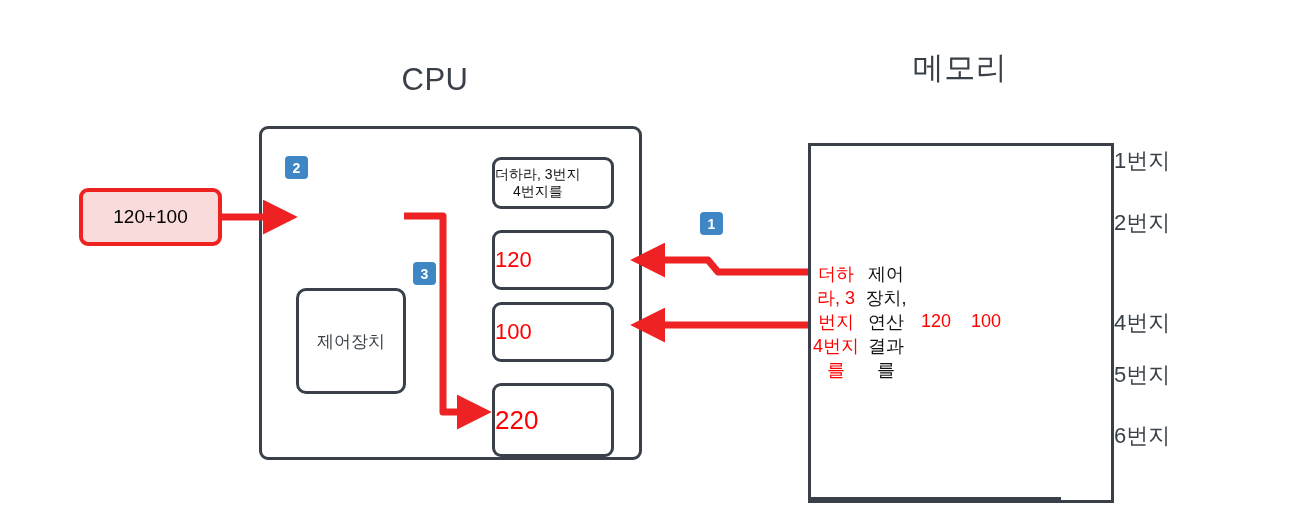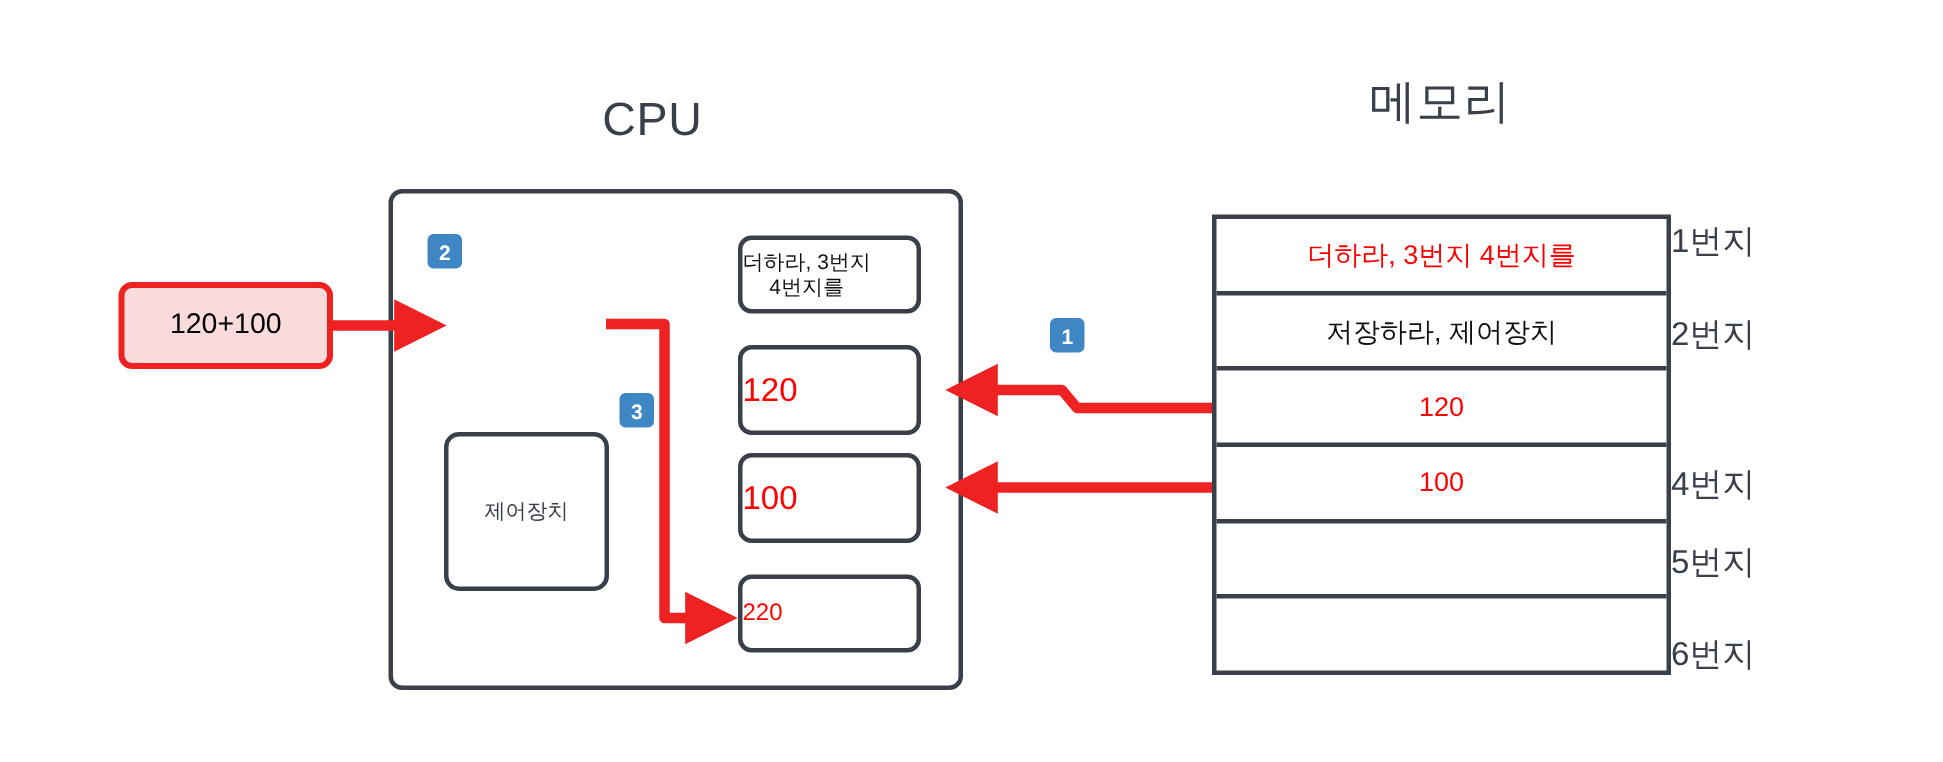--- a/index.html
+++ b/index.html
@@ -61,36 +61,36 @@
     background: #ffffff;
     display: flex;
     align-items: center;
     justify-content: flex-start;
     text-align: center;
     line-height: 1.18;
   }
   #ir-box   { left: 492px; top: 157px; width: 122px; height: 52px;  font-size: 14px; color: #111111; }
   #reg-120  { left: 492px; top: 230px; width: 122px; height: 60px;  font-size: 22px; color: #ff0000; }
   #reg-100  { left: 492px; top: 302px; width: 122px; height: 60px;  font-size: 22px; color: #ff0000; }
-  #reg-220  { left: 492px; top: 383px; width: 122px; height: 52px;  font-size: 16px; color: #ff0000; }
+  #reg-220  { left: 492px; top: 383px; width: 122px; height: 74px;  font-size: 26px; color: #ff0000; }
 
   #cu-box {
     position: absolute;
     left: 296px;
     top: 288px;
     width: 110px;
     height: 106px;
     border: 3px solid #3a4049;
     border-radius: 10px;
     box-sizing: border-box;
     background: #ffffff;
     display: flex;
     align-items: center;
     justify-content: center;
-    font-size: 14px;
+    font-size: 17px;
     color: #3a4049;
   }
 
   
   #alu-wrap {
     position: absolute;
     left: 289px;
     top: 159px;
     width: 116px;
     height: 116px;
@@ -143,26 +143,25 @@
   #badge-1 { left: 700px; top: 212px; }
   #badge-2 { left: 285px; top: 156px; }
   #badge-3 { left: 413px; top: 262px; }
 
   
   #mem-table {
     position: absolute;
     left: 808px;
     top: 143px;
     width: 306px;
-    height: 307px;
-    border: 3px solid #3a4049;
-    box-sizing: border-box;
-    background: #ffffff;
-    display: flex;
-    flex-direction: column;
+    height: 360px;
+    border: 3px solid #3a4049;
+    box-sizing: border-box;
+    background: #ffffff;
+    display: flex;
   }
   .mem-row {
     flex: 1 1 0;
     border-bottom: 3px solid #3a4049;
     box-sizing: border-box;
     display: flex;
     align-items: center;
     justify-content: center;
     font-size: 18px;
     color: #111111;
@@ -208,21 +207,21 @@
       <span>더하라, 3번지</span><br>
       <span>4번지를</span>
     </span>
   </div>
   <div class="reg-box" id="reg-120">120</div>
   <div class="reg-box" id="reg-100">100</div>
   <div class="reg-box" id="reg-220">220</div>
 
   <div id="mem-table">
     <div class="mem-row red">더하라, 3번지 4번지를</div>
-    <div class="mem-row">저장하라, 제어장치</div>
+    <div class="mem-row">제어장치, 연산결과를</div>
     <div class="mem-row red">120</div>
     <div class="mem-row red">100</div>
     <div class="mem-row"></div>
     <div class="mem-row"></div>
   </div>
 
   <div class="addr-label" id="addr-0">1번지</div>
   <div class="addr-label" id="addr-1">2번지</div>
   <div class="addr-label" id="addr-3">4번지</div>
   <div class="addr-label" id="addr-4">5번지</div>

